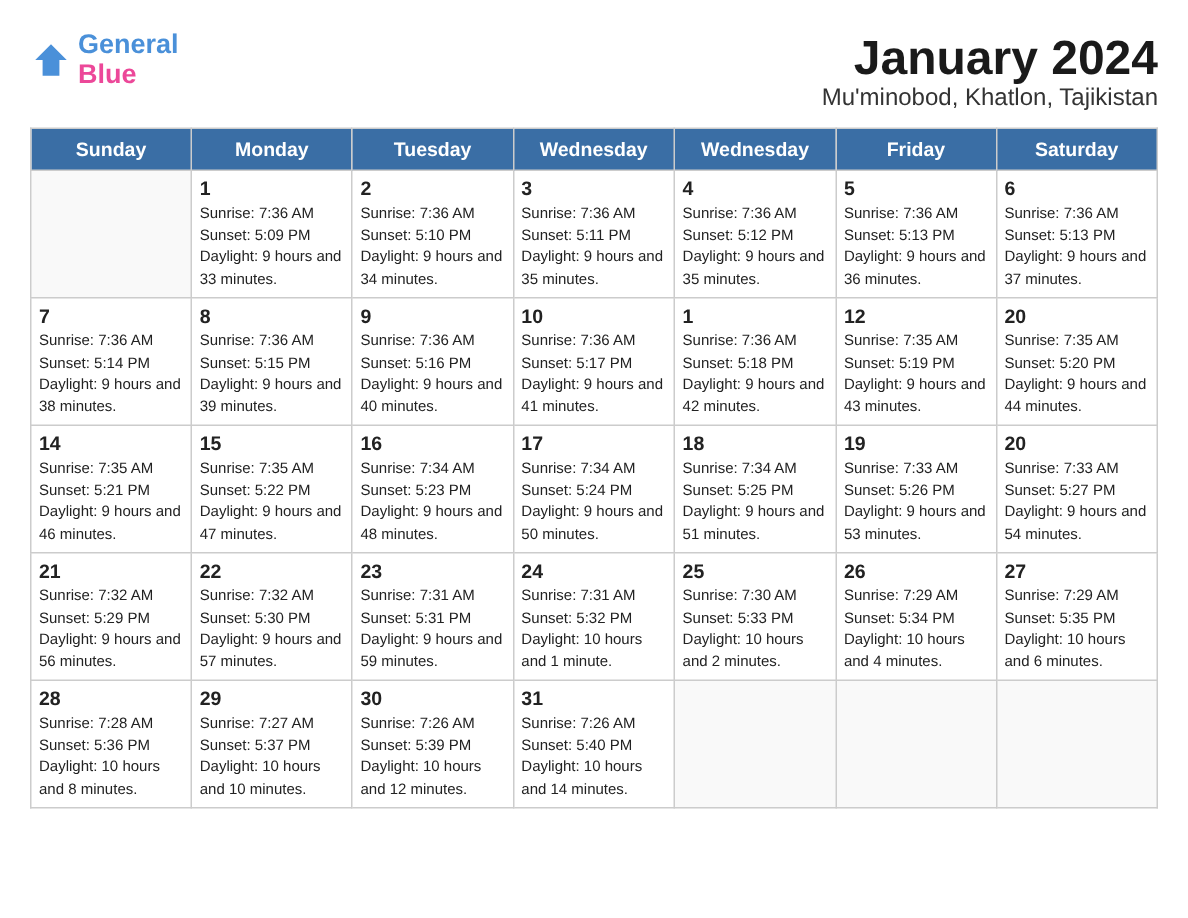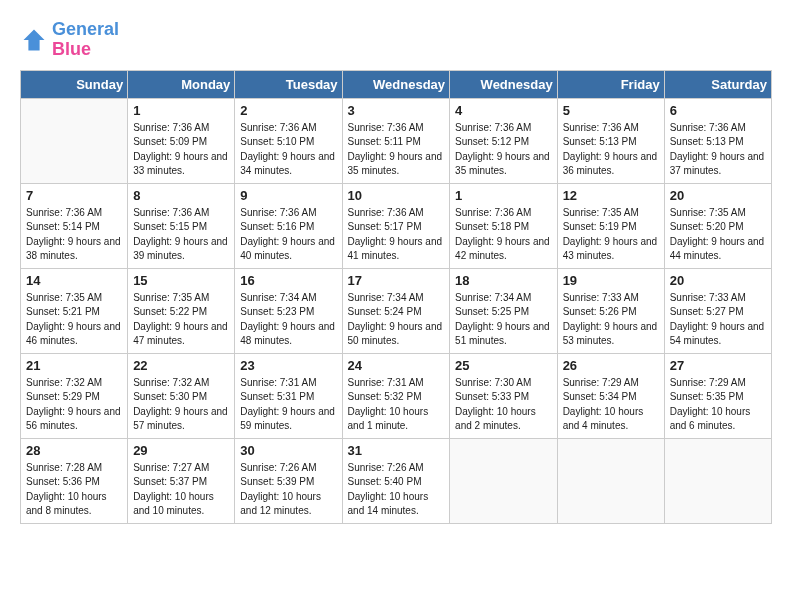--- a/index.html
+++ b/index.html
@@ -46,21 +46,21 @@
       font-size: 16px;
       color: #333;
     }
     .calendar {
       width: 100%;
       border-collapse: collapse;
     }
     .calendar th {
       background-color: #3a6ea5;
       color: #fff;
-      text-align: right;
+      text-align: center;
       padding: 6px 4px;
       font-size: 13px;
       border: 1px solid #ccc;
     }
     .calendar td {
       border: 1px solid #ccc;
       vertical-align: top;
       padding: 4px 5px;
       font-size: 11px;
       color: #222;
@@ -88,20 +88,24 @@
 
 <div class="header">
   <div class="logo">
     <svg class="logo-icon" viewBox="0 0 40 40" width="40" height="40">
       <polygon points="20,5 35,20 28,20 28,35 12,35 12,20 5,20" fill="#4a90d9"></polygon>
     </svg>
     <div class="logo-text">
       <div><span>General</span></div>
       <div style="color:#ec4899">Blue</div>
     </div>
+  </div>
+  <div class="title-block">
+    <div class="main-title">January 2024</div>
+    <div class="subtitle">Mu'minobod, Khatlon, Tajikistan</div>
   </div>
 </div>
 
 <table class="calendar">
   <thead>
     <tr>
       <th>Sunday</th>
       <th>Monday</th>
       <th>Tuesday</th>
       <th>Wednesday</th>

